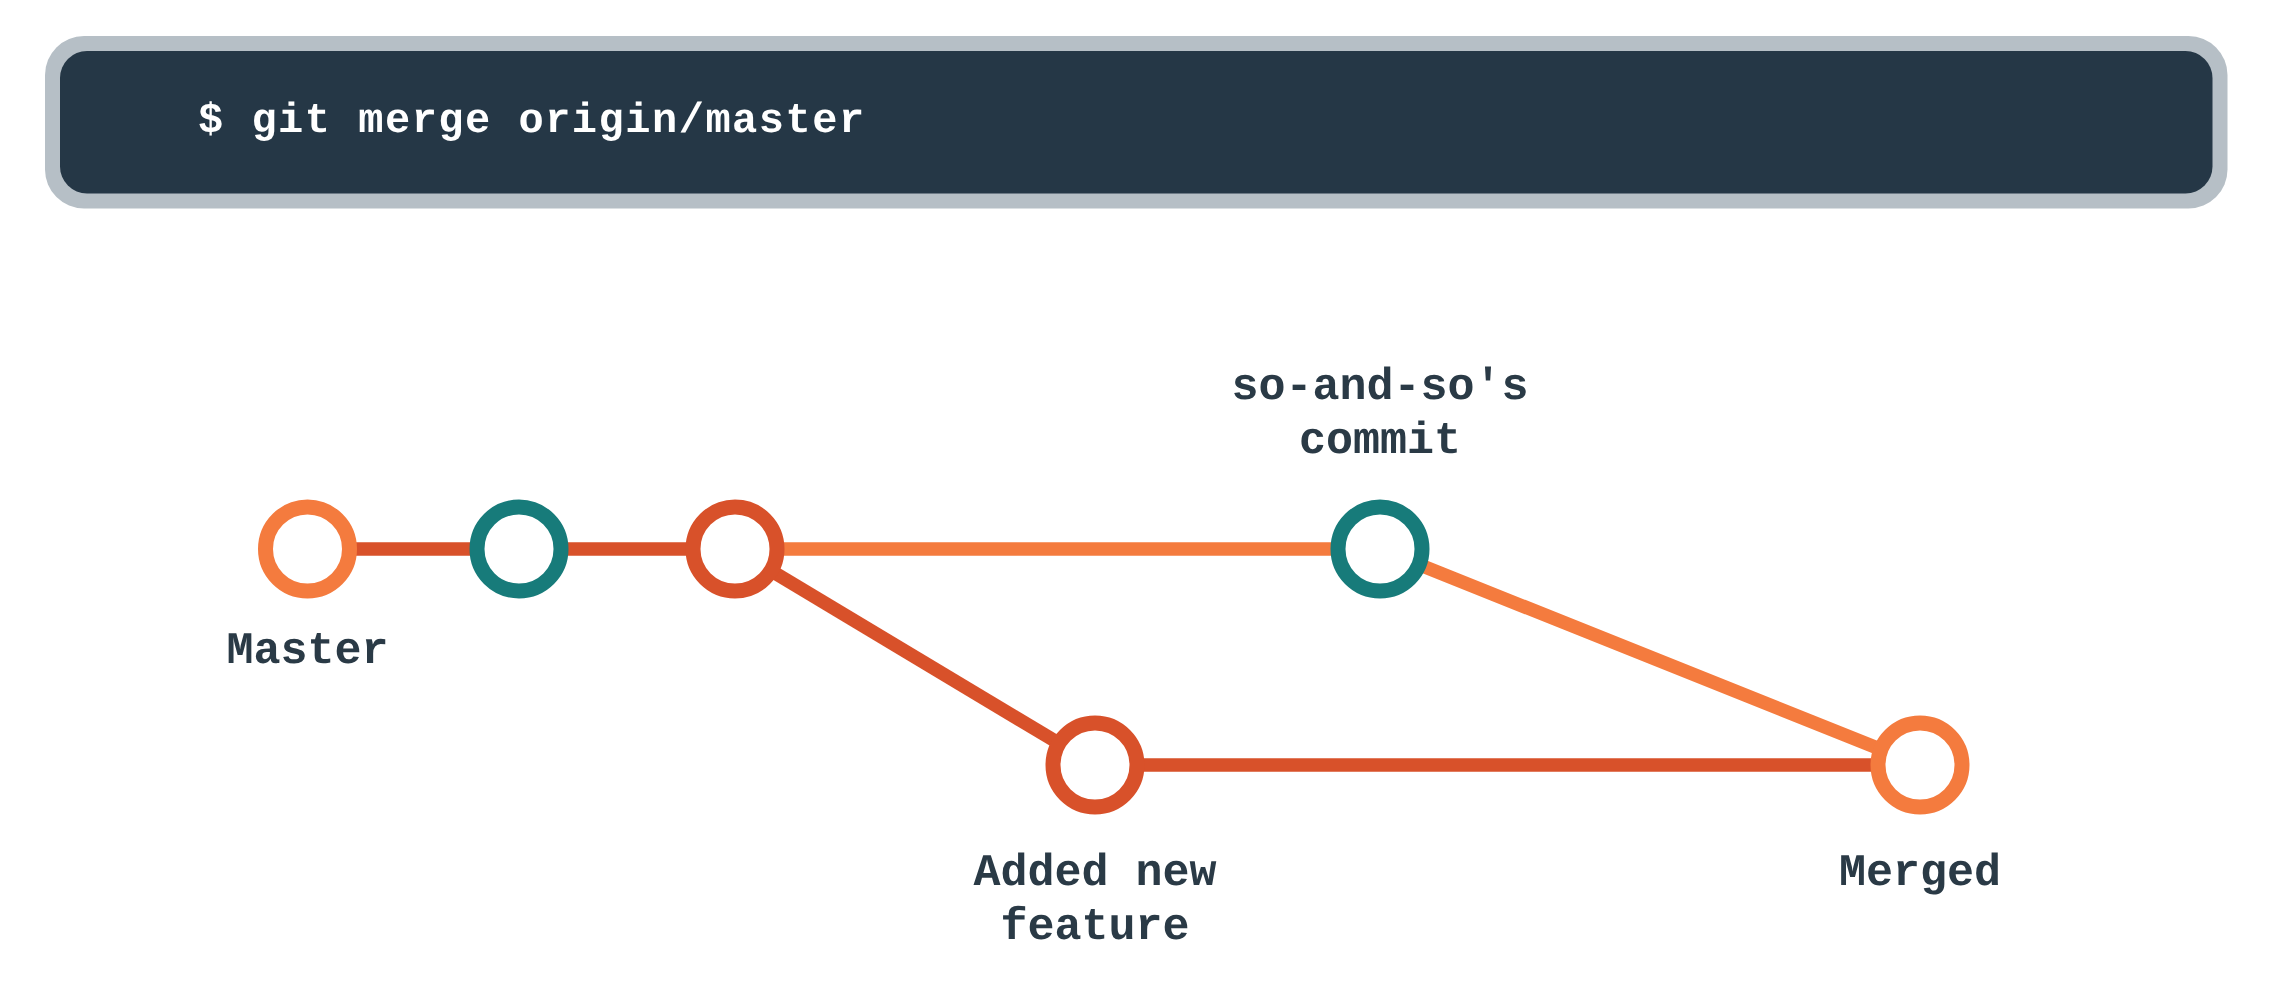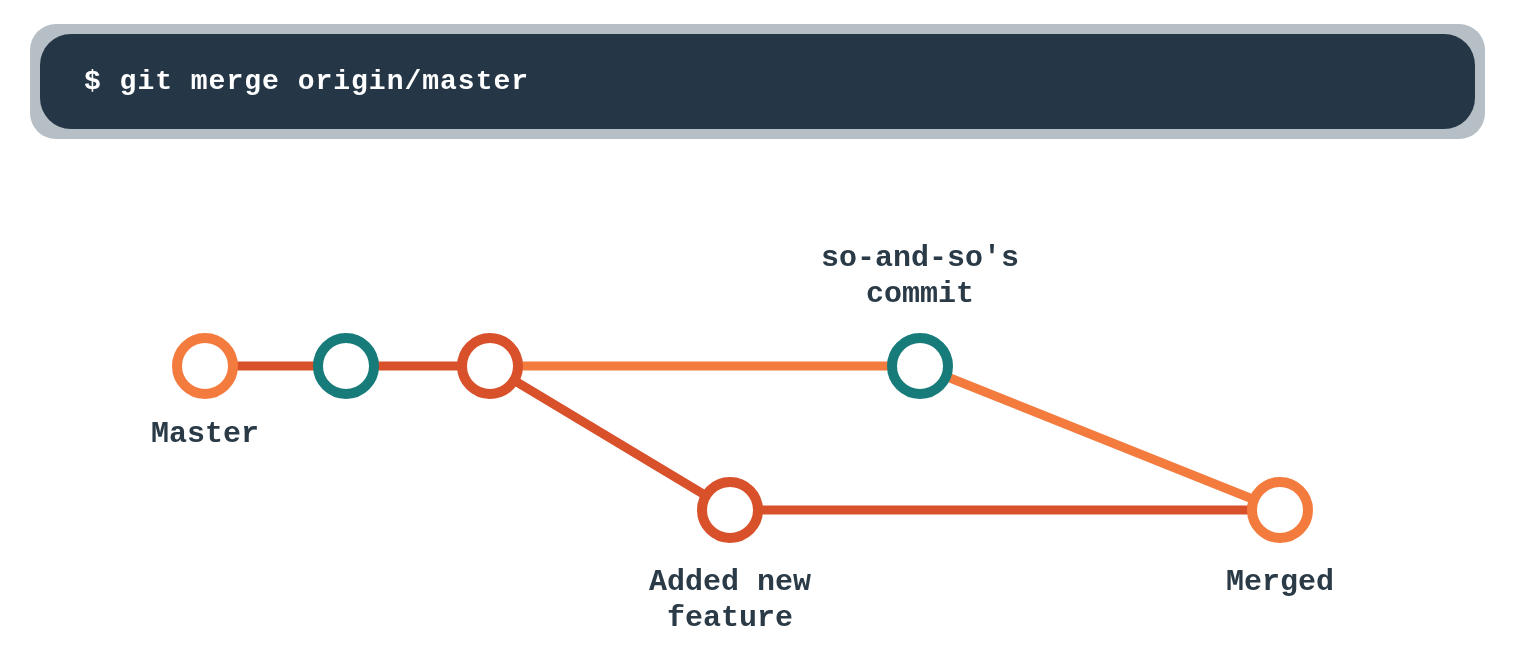--- a/index.html
+++ b/index.html
@@ -25,24 +25,24 @@
     display: flex;
     align-items: center;
     justify-content: center;
     box-sizing: border-box;
     padding: 10px;
   }
   .terminal {
     width: 100%;
     height: 100%;
     background: #253746;
-    border-radius: 31px;
+    border-radius: 18px;
     display: flex;
     align-items: center;
-    padding-left: 44px;
+    padding-left: 92px;
     box-sizing: border-box;
   }
   .terminal-text {
     color: #ffffff;
     font-size: 28px;
     letter-spacing: 1px;
     font-weight: bold;
     font-family: "Courier New", Courier, monospace;
   }
   .diagram {

